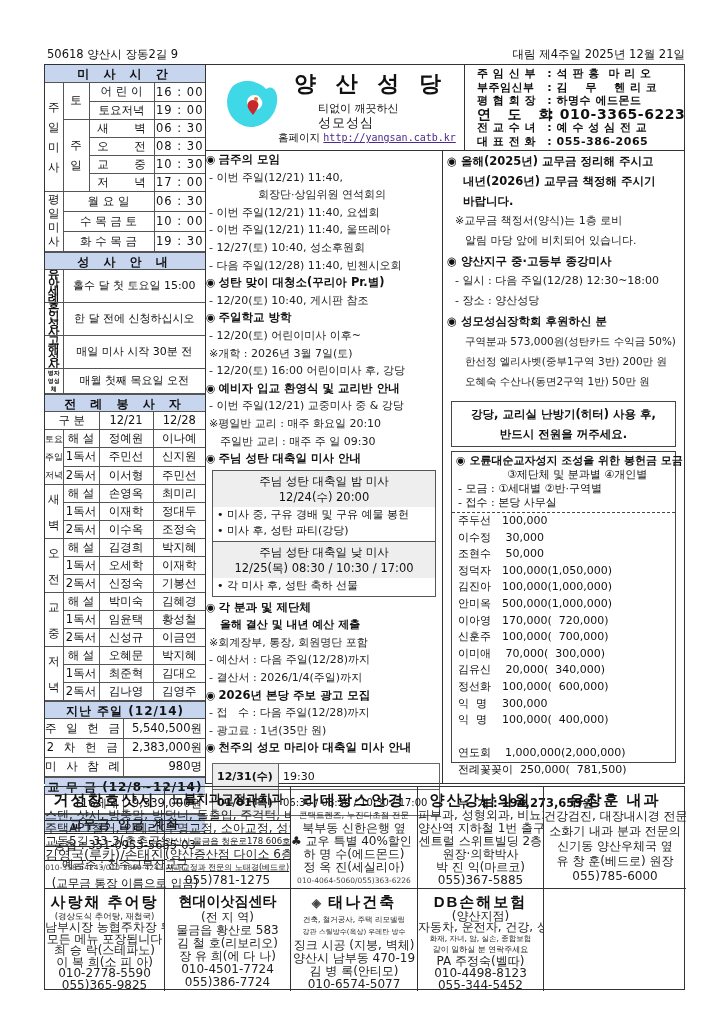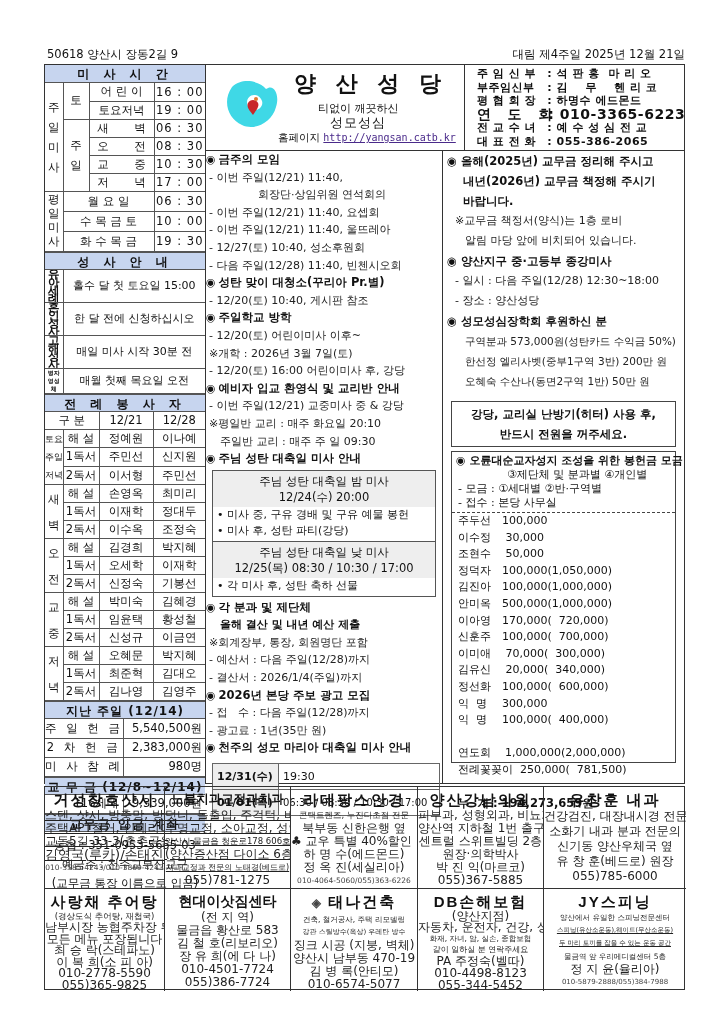--- a/index.html
+++ b/index.html
@@ -300,21 +300,21 @@
     </div>
 
     <div class="logo-area">
       <svg width="60" height="60" viewBox="0 0 60 60" style="position:absolute;left:14px;top:10px;">
         <path d="M12 12 C22 2, 40 6, 46 14 C54 8, 60 20, 56 32 C52 48, 34 56, 22 50 C8 44, 2 26, 12 12 Z M34 20 C28 20, 24 28, 30 34 C36 38, 44 32, 42 26 C40 21, 37 20, 34 20 Z" fill="#3fd8e6" fill-rule="evenodd"></path>
         <path d="M28 28 C30 24, 36 24, 38 28 C40 32, 34 38, 33 40 C30 36, 26 32, 28 28 Z" fill="#c8272b"></path>
         <circle cx="36" cy="24" r="2" fill="#e07830"></circle>
       </svg>
       <div style="position:absolute;left:88px;top:4px;font-size:22px;font-weight:bold;letter-spacing:6px;font-family:'DejaVu Sans',sans-serif;">양 산 성 당</div>
       <div style="position:absolute;left:112px;top:36px;font-size:11px;">티없이 깨끗하신</div>
-      <div style="position:absolute;left:124px;top:49px;font-size:13px;letter-spacing:1px;">성모성심</div>
+      <div style="position:absolute;left:112px;top:49px;font-size:13px;letter-spacing:1px;">성모성심</div>
       <div style="position:absolute;left:72px;top:66px;font-size:10.5px;white-space:nowrap;">
         <span>홈페이지</span>
         <a style="color:#4a2a8a;text-decoration:underline;font-family:'DejaVu Sans Mono',monospace;font-size:10px;">http://yangsan.catb.kr</a>
       </div>
     </div>
 
     <div class="right-info">
       <div class="rline" style="line-height:13.5px;font-weight:bold;font-size:11px;"><span style="display:inline-block;width:66px;white-space:pre">주 임 신 부</span> : <span style="white-space:pre">석 판 홍  마 리 오</span></div>
       <div class="rline" style="line-height:13.5px;font-weight:bold;font-size:11px;"><span style="display:inline-block;width:66px;white-space:pre">부주임신부</span> : <span style="white-space:pre">김    무    헨 리 코</span></div>
       <div class="rline" style="line-height:13.5px;font-weight:bold;font-size:11px;"><span style="display:inline-block;width:66px;white-space:pre">평 협 회 장</span> : <span style="white-space:pre">하명수 에드몬드</span></div>
@@ -509,24 +509,15 @@
     <div class="ad">
       <div class="an">DB손해보험</div>
       <div class="al" style="line-height:11px">(양산지점)</div>
       <div class="al" style="line-height:11px;font-size:12px">자동차, 운전자, 건강, 상해,</div>
       <div class="al" style="line-height:11px;font-size:7.5px">화재, 자녀, 암, 실손, 종합보험</div>
       <div class="al" style="line-height:11px;font-size:8px">같이 일하실 분 연락주세요</div>
       <div class="al" style="line-height:12px">PA 주정숙(벨따)</div>
       <div class="al" style="line-height:12px">010-4498-8123</div>
       <div class="al" style="line-height:12px">055-344-5452</div>
     </div>
-    <div class="ad">
-      <div class="an">JY스피닝</div>
-      <div class="al" style="font-size:7.5px">양산에서 유일한 스피닝전문센터</div>
-      <div class="al u" style="font-size:6.5px">스피닝(유산소운동),웨이트(무산소운동)</div>
-      <div class="al u" style="font-size:6.5px">두 마리 토끼를 잡을 수 있는 운동 공간</div>
-      <div class="al" style="font-size:7.5px">물금역 앞 우리메디컬센터 5층</div>
-      <div class="al">정 지 윤(율리아)</div>
-      <div class="al sm" style="font-size:7px">010-5879-2888/055)384-7988</div>
-    </div>
   </div>
 
 </div>
 
 </body></html>

